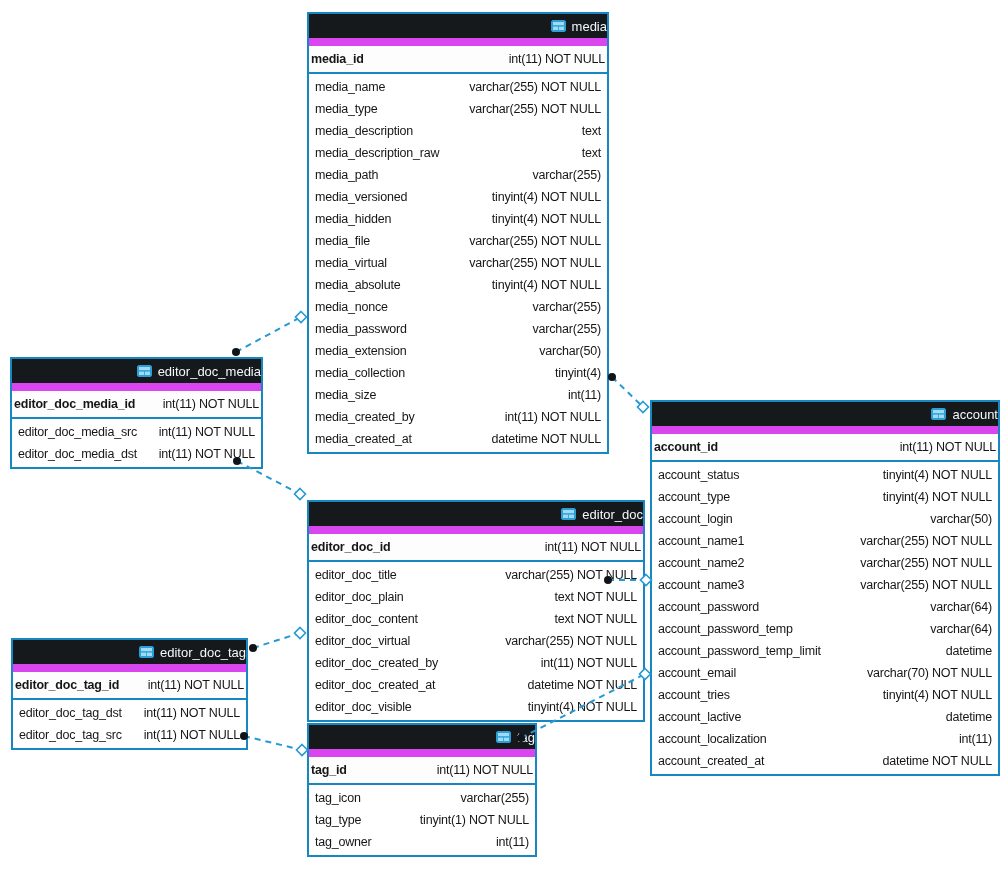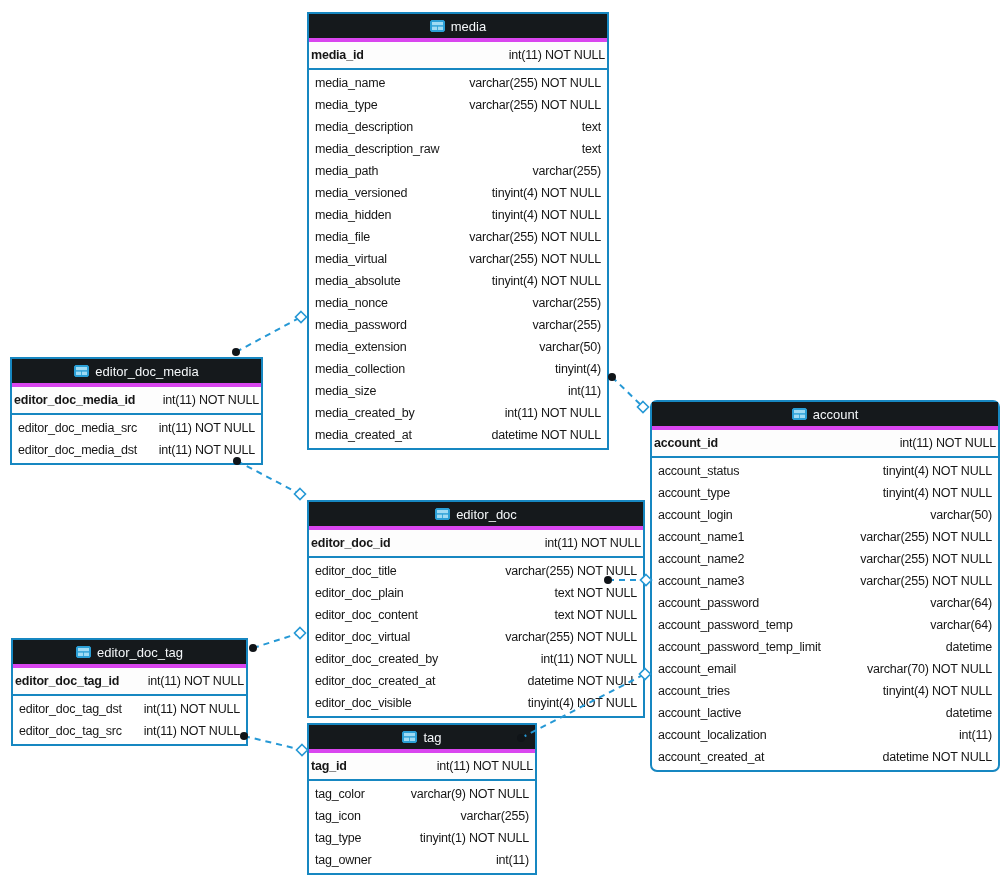--- a/index.html
+++ b/index.html
@@ -14,24 +14,24 @@
   .table-card{
     position:absolute;
     background:#ffffff;
     border:2px solid #1787c1;
     box-sizing:border-box;
   }
   .t-header{
     height:24px;
     background:#15191c;
     color:#f5f8fa;
-    display:flex;align-items:center;justify-content:center;
+    display:flex;align-items:center;justify-content:flex-end;
     gap:6px;
     font-size:13px;
-    border-bottom:4px solid #d946ef;
+    border-bottom:8px solid #d946ef;
   }
   .t-header .ticon{display:flex;align-items:center;}
   .t-pk-row{
     height:26px;
     display:flex;align-items:center;justify-content:space-between;
     padding:0 2px;
     border-bottom:2px solid #1787c1;
     background:#fdfdfd;
   }
   .t-pk-row .col-name{font-weight:bold;}
@@ -250,38 +250,34 @@
             </svg>
           </span>
           <span>tag</span>
         </div>
         <div class="t-pk-row">
           <span class="col-name">tag_id</span>
           <span class="col-type">int(11) NOT NULL</span>
         </div>
         <div class="t-body">
           <div class="t-row">
-            <span class="col-name">tag_color</span>
-            <span class="col-type">varchar(9) NOT NULL</span>
-          </div>
-          <div class="t-row">
             <span class="col-name">tag_icon</span>
             <span class="col-type">varchar(255)</span>
           </div>
           <div class="t-row">
             <span class="col-name">tag_type</span>
             <span class="col-type">tinyint(1) NOT NULL</span>
           </div>
           <div class="t-row">
             <span class="col-name">tag_owner</span>
             <span class="col-type">int(11)</span>
           </div>
         </div>
       </div>
-      <div class="table-card" style="left: 650px; top: 400px; width: 350px; border-radius: 7px;">
+      <div class="table-card" style="left: 650px; top: 400px; width: 350px;">
         <div class="t-header">
           <span class="ticon">
             <svg width="15" height="12" viewBox="0 0 15 12">
               <rect x="0.5" y="0.5" width="14" height="11" rx="1.5" fill="#2b9fd6" stroke="#2b9fd6"></rect>
               <rect x="2" y="2" width="11" height="3.2" fill="#9fdbf4"></rect>
               <rect x="2" y="6.6" width="5.1" height="3.4" fill="#9fdbf4"></rect>
               <rect x="7.9" y="6.6" width="5.1" height="3.4" fill="#9fdbf4"></rect>
             </svg>
           </span>
           <span>account</span>

